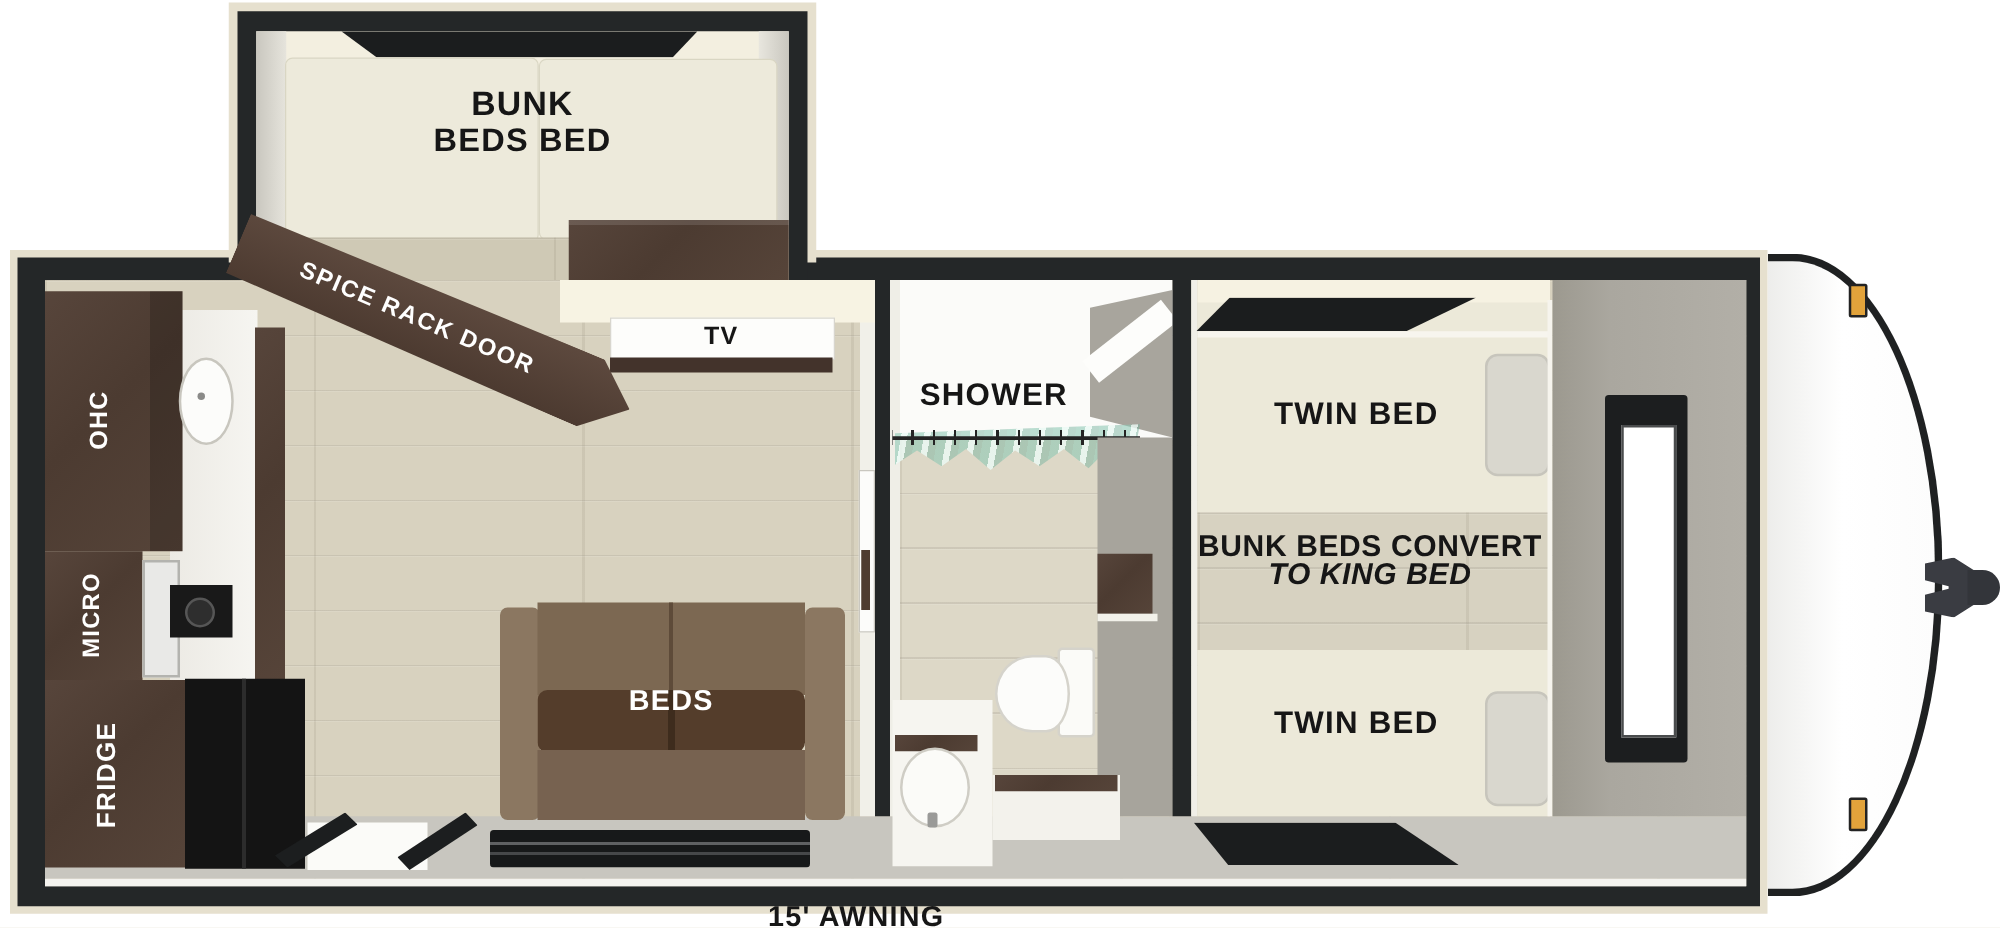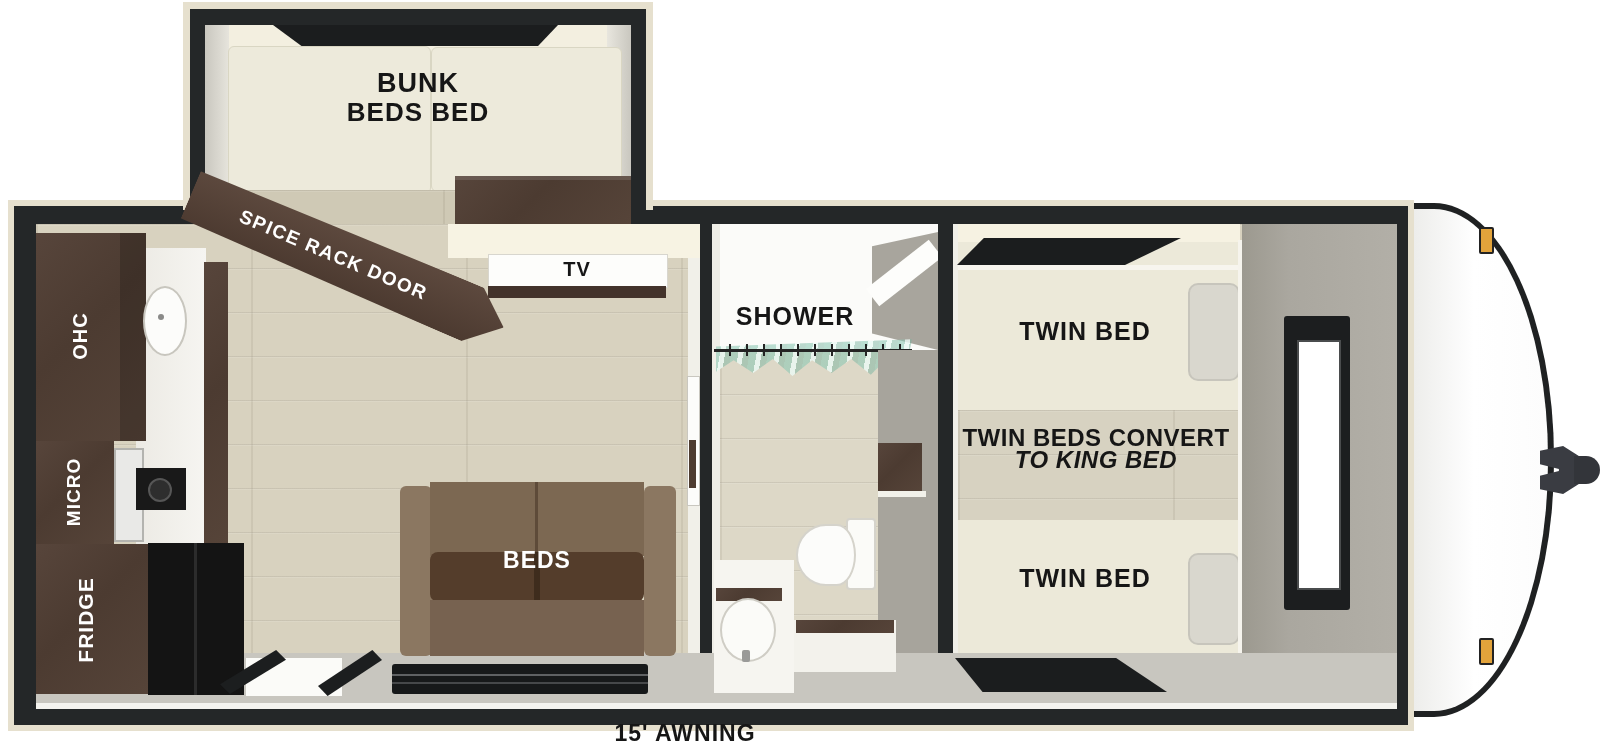--- a/index.html
+++ b/index.html
@@ -123,21 +123,21 @@
   <div class="abs pillow" style="left:1188px;top:283px;width:48px;height:94px;"></div>
   <div class="abs pillow" style="left:1188px;top:553px;width:48px;height:88px;"></div>
   <div class="abs" style="left:1238px;top:240px;width:4px;height:413px;background:#f6f4ed;"></div>
   <div class="abs" style="left:1242px;top:224px;width:155px;height:429px;
               background:linear-gradient(90deg,#9c998f,#aaa79f 30%,#b2afa7);"></div>
   <div class="abs" style="left:1284px;top:316px;width:66px;height:294px;background:#1c1e1f;border-radius:3px;"></div>
   <div class="abs" style="left:1297px;top:340px;width:40px;height:246px;background:#ffffff;border:2px solid #4a4c4d;"></div>
   <div class="abs vent" style="left:955px;top:658px;width:212px;height:34px;clip-path:polygon(0 0,76% 0,100% 100%,13% 100%);"></div>
 
   <div class="lbl" style="left:965px;top:317px;width:240px;font-size:25px;">TWIN BED</div>
-  <div class="lbl" style="left:955px;top:424px;width:282px;font-size:24px;letter-spacing:0.5px;">TWIN BEDS CONVERT</div>
+  <div class="lbl" style="left:955px;top:424px;width:282px;font-size:24px;letter-spacing:0.5px;">BUNK BEDS CONVERT</div>
   <div class="lbl" style="left:955px;top:446px;width:282px;font-size:24px;letter-spacing:0.5px;font-style:italic;">TO KING BED</div>
   <div class="lbl" style="left:965px;top:564px;width:240px;font-size:25px;">TWIN BED</div>
 
   <div class="abs" style="left:448px;top:224px;width:252px;height:34px;background:#f7f3e3;"></div>
   <div class="abs" style="left:488px;top:254px;width:178px;height:32px;background:#fdfdfb;border:1px solid #d8d6ce;"></div>
   <div class="abs brown" style="left:488px;top:286px;width:178px;height:12px;background:#43332b;"></div>
   <div class="lbl" style="left:488px;top:258px;width:178px;font-size:20px;">TV</div>
 
   <div class="abs trim" style="left:183px;top:2px;width:470px;height:208px;"></div>
   <div class="abs wall" style="left:190px;top:9px;width:456px;height:215px;"></div>

